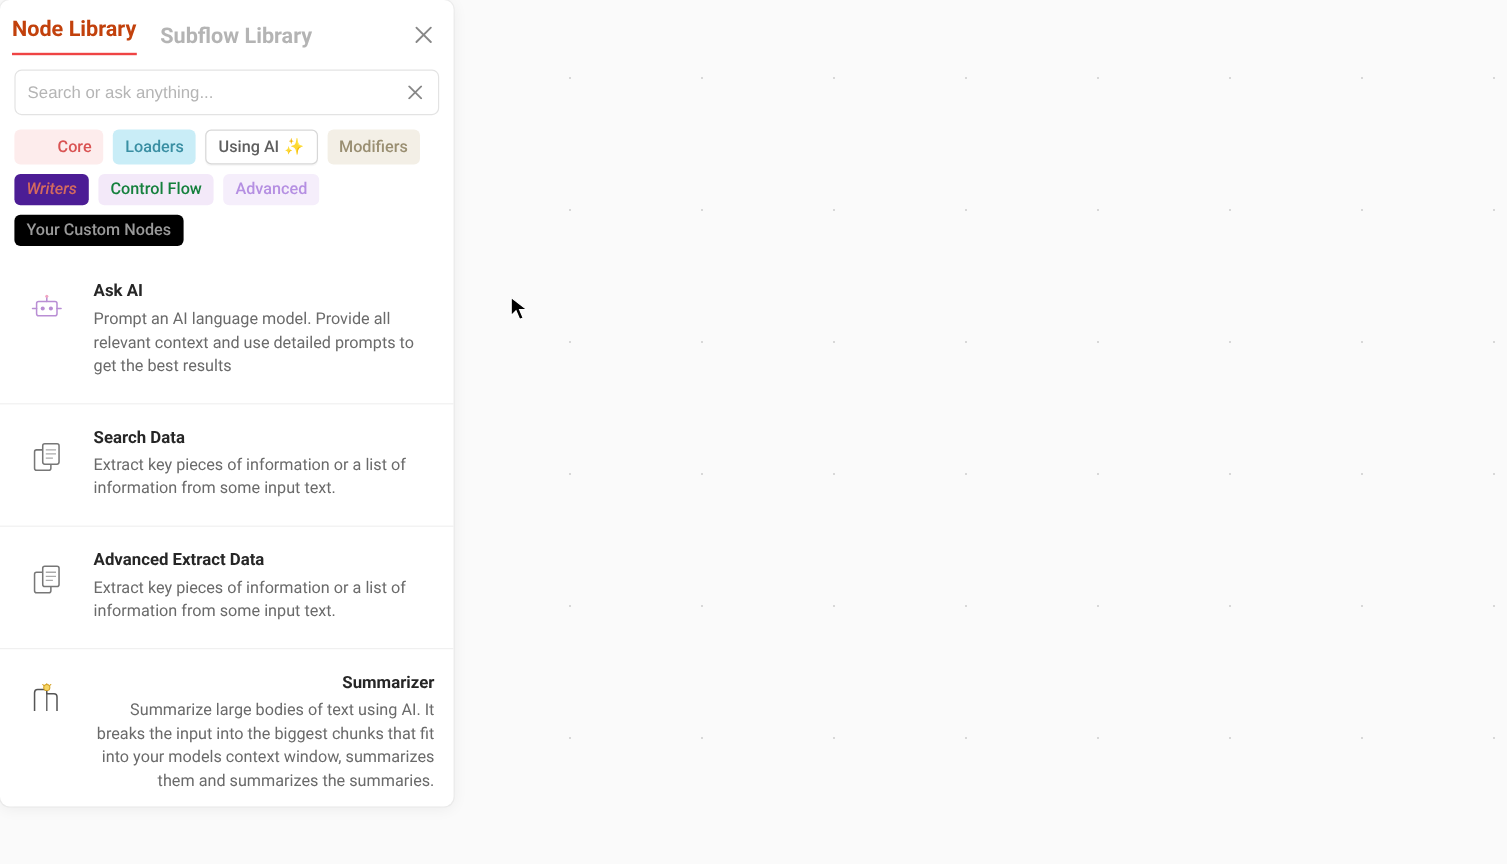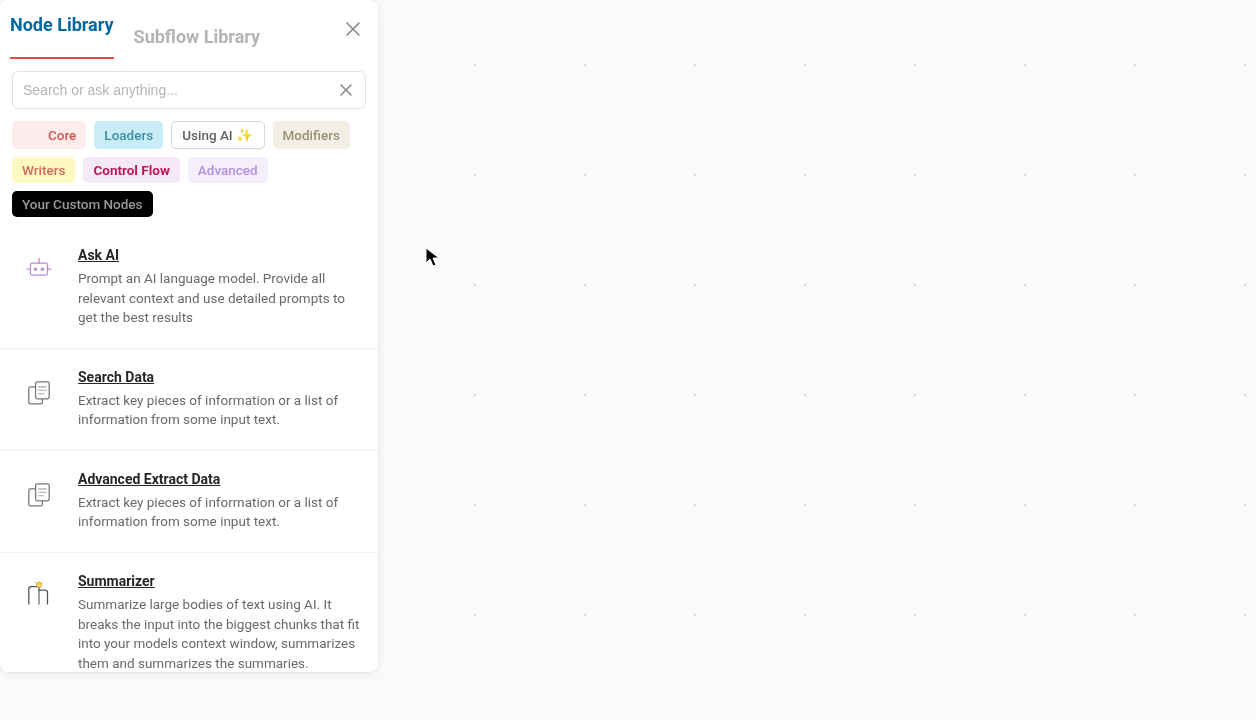--- a/index.html
+++ b/index.html
@@ -37,23 +37,23 @@
   gap: 20px;
   position: relative;
 }
 .tab {
   font-size: 18px;
   font-weight: 700;
   color: #b4b4b4;
   cursor: pointer;
 }
 .tab.active {
-  color: #0369a1;
+  color: #c2410c;
   border-bottom: 2px solid #ef4444;
-  padding-bottom: 22px;
+  padding-bottom: 9px;
 }
 .close-btn {
   position: absolute;
   right: 14px;
   top: 18px;
   width: 22px;
   height: 22px;
   display: flex;
   align-items: center;
   justify-content: center;
@@ -102,57 +102,56 @@
   border-radius: 5px;
   cursor: pointer;
   display: inline-flex;
   align-items: center;
 }
 .chip-core      { background: #fdecec; color: #d95353; padding-left: 36px; }
 .chip-loaders   { background: #c9edf7; color: #3a8fa3; }
 .chip-ai        { background: #ffffff; color: #5f5f5f; border: 1px solid #d7d7d7; box-shadow: 0 1px 1px rgba(0,0,0,.04); }
 .chip-ai .sparkle { margin-left: 4px; color: #e7c84a; }
 .chip-modifiers { background: #f3efe6; color: #9a8f72; text-align: center; }
-.chip-writers   { background: #fef9c3; color: #d46a5e; }
-.chip-control   { background: #f3e9f9; color: #be185d; font-weight: bold; }
+.chip-writers   { background: #4c1d95; color: #d46a5e; font-style: italic; }
+.chip-control   { background: #f3e9f9; color: #15803d; }
 .chip-advanced  { background: #f5eefb; color: #b58fe2; }
 .chip-custom    { background: #000000; color: #9a9a9a; }
 .node-list {
   flex: 1;
   overflow-y: auto;
   position: relative;
 }
 .node-list::-webkit-scrollbar { width: 6px; }
 .node-list::-webkit-scrollbar-thumb { background: #8c8c8c; border-radius: 3px; }
 .node-list::-webkit-scrollbar-track { background: transparent; }
 .node-item {
   display: flex;
   gap: 18px;
   padding: 20px 16px 20px 18px;
   border-bottom: 1px solid #f0f0f0;
   cursor: pointer;
 }
-.node-item:last-child { border-bottom: none; }
+.node-item:last-child { border-bottom: none; text-align: right; }
 .node-icon {
   width: 42px;
   height: 42px;
   flex-shrink: 0;
   display: flex;
   align-items: center;
   justify-content: center;
   margin-top: 2px;
 }
 .node-icon svg { width: 34px; height: 34px; }
 .node-body { flex: 1; }
 .node-title {
   font-size: 14px;
   font-weight: 700;
   color: #262626;
   margin-bottom: 6px;
-  text-decoration: underline;
 }
 .node-desc {
   font-size: 13.5px;
   line-height: 1.45;
   color: #6a6a6a;
 }
 .cursor {
   position: absolute;
   left: 425px;
   top: 247px;

